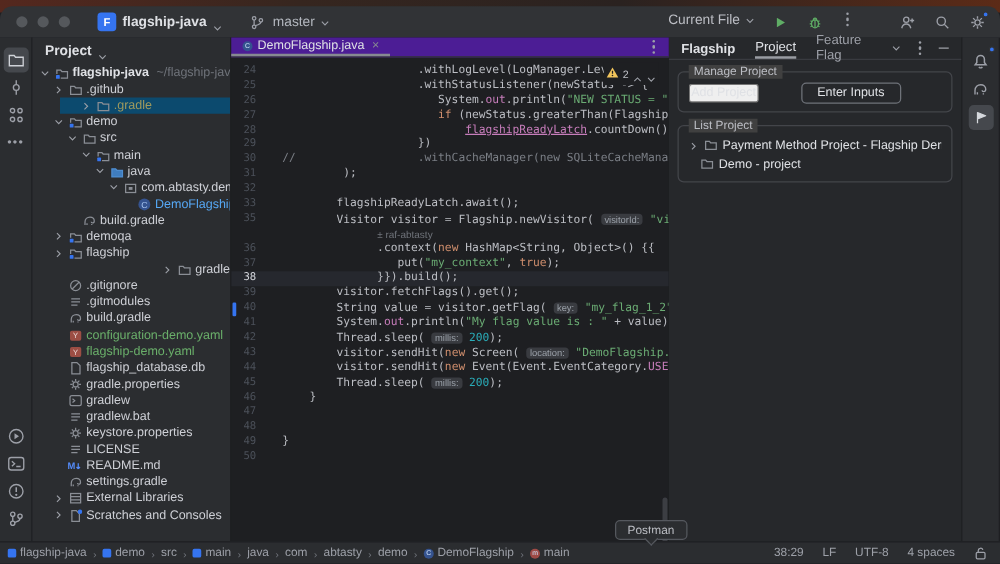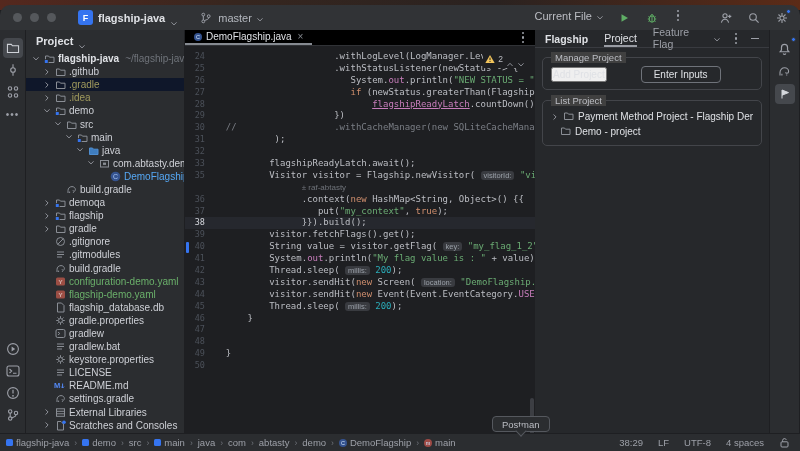--- a/index.html
+++ b/index.html
@@ -41,27 +41,27 @@
   .ppanel { width:159px; background:#2b2d30; border-right:1px solid #1e1f22; overflow:hidden; }
   .ppanel-head { height:22px; display:flex; align-items:center; gap:5px; padding:0 10px; }
   .ppanel-title { color:#dfe1e5; font-size:11px; font-weight:bold; }
   .tree { font-size:10px; color:#ced0d6; }
   .trow { height:13.1px; display:flex; align-items:center; gap:3px; white-space:nowrap; overflow:hidden; }
   .trow .chevbox { width:9px; flex:none; display:flex; justify-content:center; }
   .trow .ticon { width:12px; flex:none; display:flex; justify-content:center; }
   .trow .suffix { color:#6f737a; margin-left:3px; }
   .trow.bold .tlabel { font-weight:bold; color:#dfe1e5; }
   .trow.excluded .tlabel { color:#a09a5d; }
-  .trow.hl-row { background:#0f172a; }
+  .trow.hl-row { background:#0c4a6e;margin-left:22px; }
   .trow.selfile .tlabel { color:#56a8f5; }
   .trow.vcsnew .tlabel { color:#6aaf6a; }
 
   
   .editor { width:350px; background:#1e1f22; display:flex; flex-direction:column; position:relative; }
-  .tabbar { height:16px; flex:none; border-bottom:1px solid #303236; display:flex; align-items:stretch; background:#000000; }
+  .tabbar { height:16px; flex:none; border-bottom:1px solid #303236; display:flex; align-items:stretch; background:#4c1d95; }
   .tab { display:flex; align-items:center; gap:4px; padding:0 9px; border-bottom:2px solid #868a91; }
   .tab-label { color:#dfe1e5; font-size:10px; }
   .tab-close { color:#868a91; font-size:10px; margin-left:2px; }
   .tabbar-kebab { margin-left:auto; align-self:center; margin-right:6px; }
   .code-wrap { flex:1; position:relative; overflow:hidden; padding-top:5px; }
   .crow { display:flex; height:11.9px; line-height:11.9px; font-family:"DejaVu Sans Mono",monospace; font-size:9px; position:relative; }
   .crow.cur { background:#26282e; }
   .crow.cur .gut { color:#d5d7dd; }
   .gut { width:30px; flex:none; text-align:right; padding-right:10px; color:#4b5059; font-size:8.5px; position:relative; }
   .crow.mark .gut::before { content:""; position:absolute; left:1px; top:0.5px; bottom:0.5px; width:2.5px; border-radius:1px; background:#3574f0; }
@@ -300,33 +300,20 @@
                 <path d="M3.5 2 7 5.5 3.5 9" fill="none" stroke="#9da0a8" stroke-width="1.2"></path>
               </svg>
             </span>
             <span class="ticon">
               <svg width="11" height="11" viewBox="0 0 11 11">
                 <path d="M1.5 3h3l1 1.2h4.5v5.3h-8.5z" fill="none" stroke="#8a8e95"></path>
               </svg>
             </span>
             <span class="tlabel">.gradle</span>
           </div>
-          <div class="trow excluded" style="padding-left: 16px;">
-            <span class="chevbox">
-              <svg width="8" height="8" viewBox="0 0 11 11">
-                <path d="M3.5 2 7 5.5 3.5 9" fill="none" stroke="#9da0a8" stroke-width="1.2"></path>
-              </svg>
-            </span>
-            <span class="ticon">
-              <svg width="11" height="11" viewBox="0 0 11 11">
-                <path d="M1.5 3h3l1 1.2h4.5v5.3h-8.5z" fill="none" stroke="#8a8e95"></path>
-              </svg>
-            </span>
-            <span class="tlabel">.idea</span>
-          </div>
           <div class="trow " style="padding-left: 16px;">
             <span class="chevbox">
               <svg width="8" height="8" viewBox="0 0 11 11">
                 <path d="M2 3.2 5.5 6.8 9 3.2" fill="none" stroke="#9da0a8" stroke-width="1.2"></path>
               </svg>
             </span>
             <span class="ticon">
               <svg width="11" height="11" viewBox="0 0 11 11">
                 <path d="M1.5 3h3l1 1.2h4.5v5.3h-8.5z" fill="none" stroke="#8a8e95"></path>
                 <rect x="0" y="6.2" width="4.6" height="4.6" fill="#2b2d30"></rect>
@@ -433,21 +420,21 @@
             </span>
             <span class="ticon">
               <svg width="11" height="11" viewBox="0 0 11 11">
                 <path d="M1.5 3h3l1 1.2h4.5v5.3h-8.5z" fill="none" stroke="#8a8e95"></path>
                 <rect x="0" y="6.2" width="4.6" height="4.6" fill="#2b2d30"></rect>
                 <rect x="0.8" y="7" width="3" height="3" rx="0.5" fill="#3574f0"></rect>
               </svg>
             </span>
             <span class="tlabel">flagship</span>
           </div>
-          <div class="trow " style="padding-left: 16px;">
+          <div class="trow " style="padding-left: 16px; justify-content: flex-end;">
             <span class="chevbox">
               <svg width="8" height="8" viewBox="0 0 11 11">
                 <path d="M3.5 2 7 5.5 3.5 9" fill="none" stroke="#9da0a8" stroke-width="1.2"></path>
               </svg>
             </span>
             <span class="ticon">
               <svg width="11" height="11" viewBox="0 0 11 11">
                 <path d="M1.5 3h3l1 1.2h4.5v5.3h-8.5z" fill="none" stroke="#8a8e95"></path>
               </svg>
             </span>

